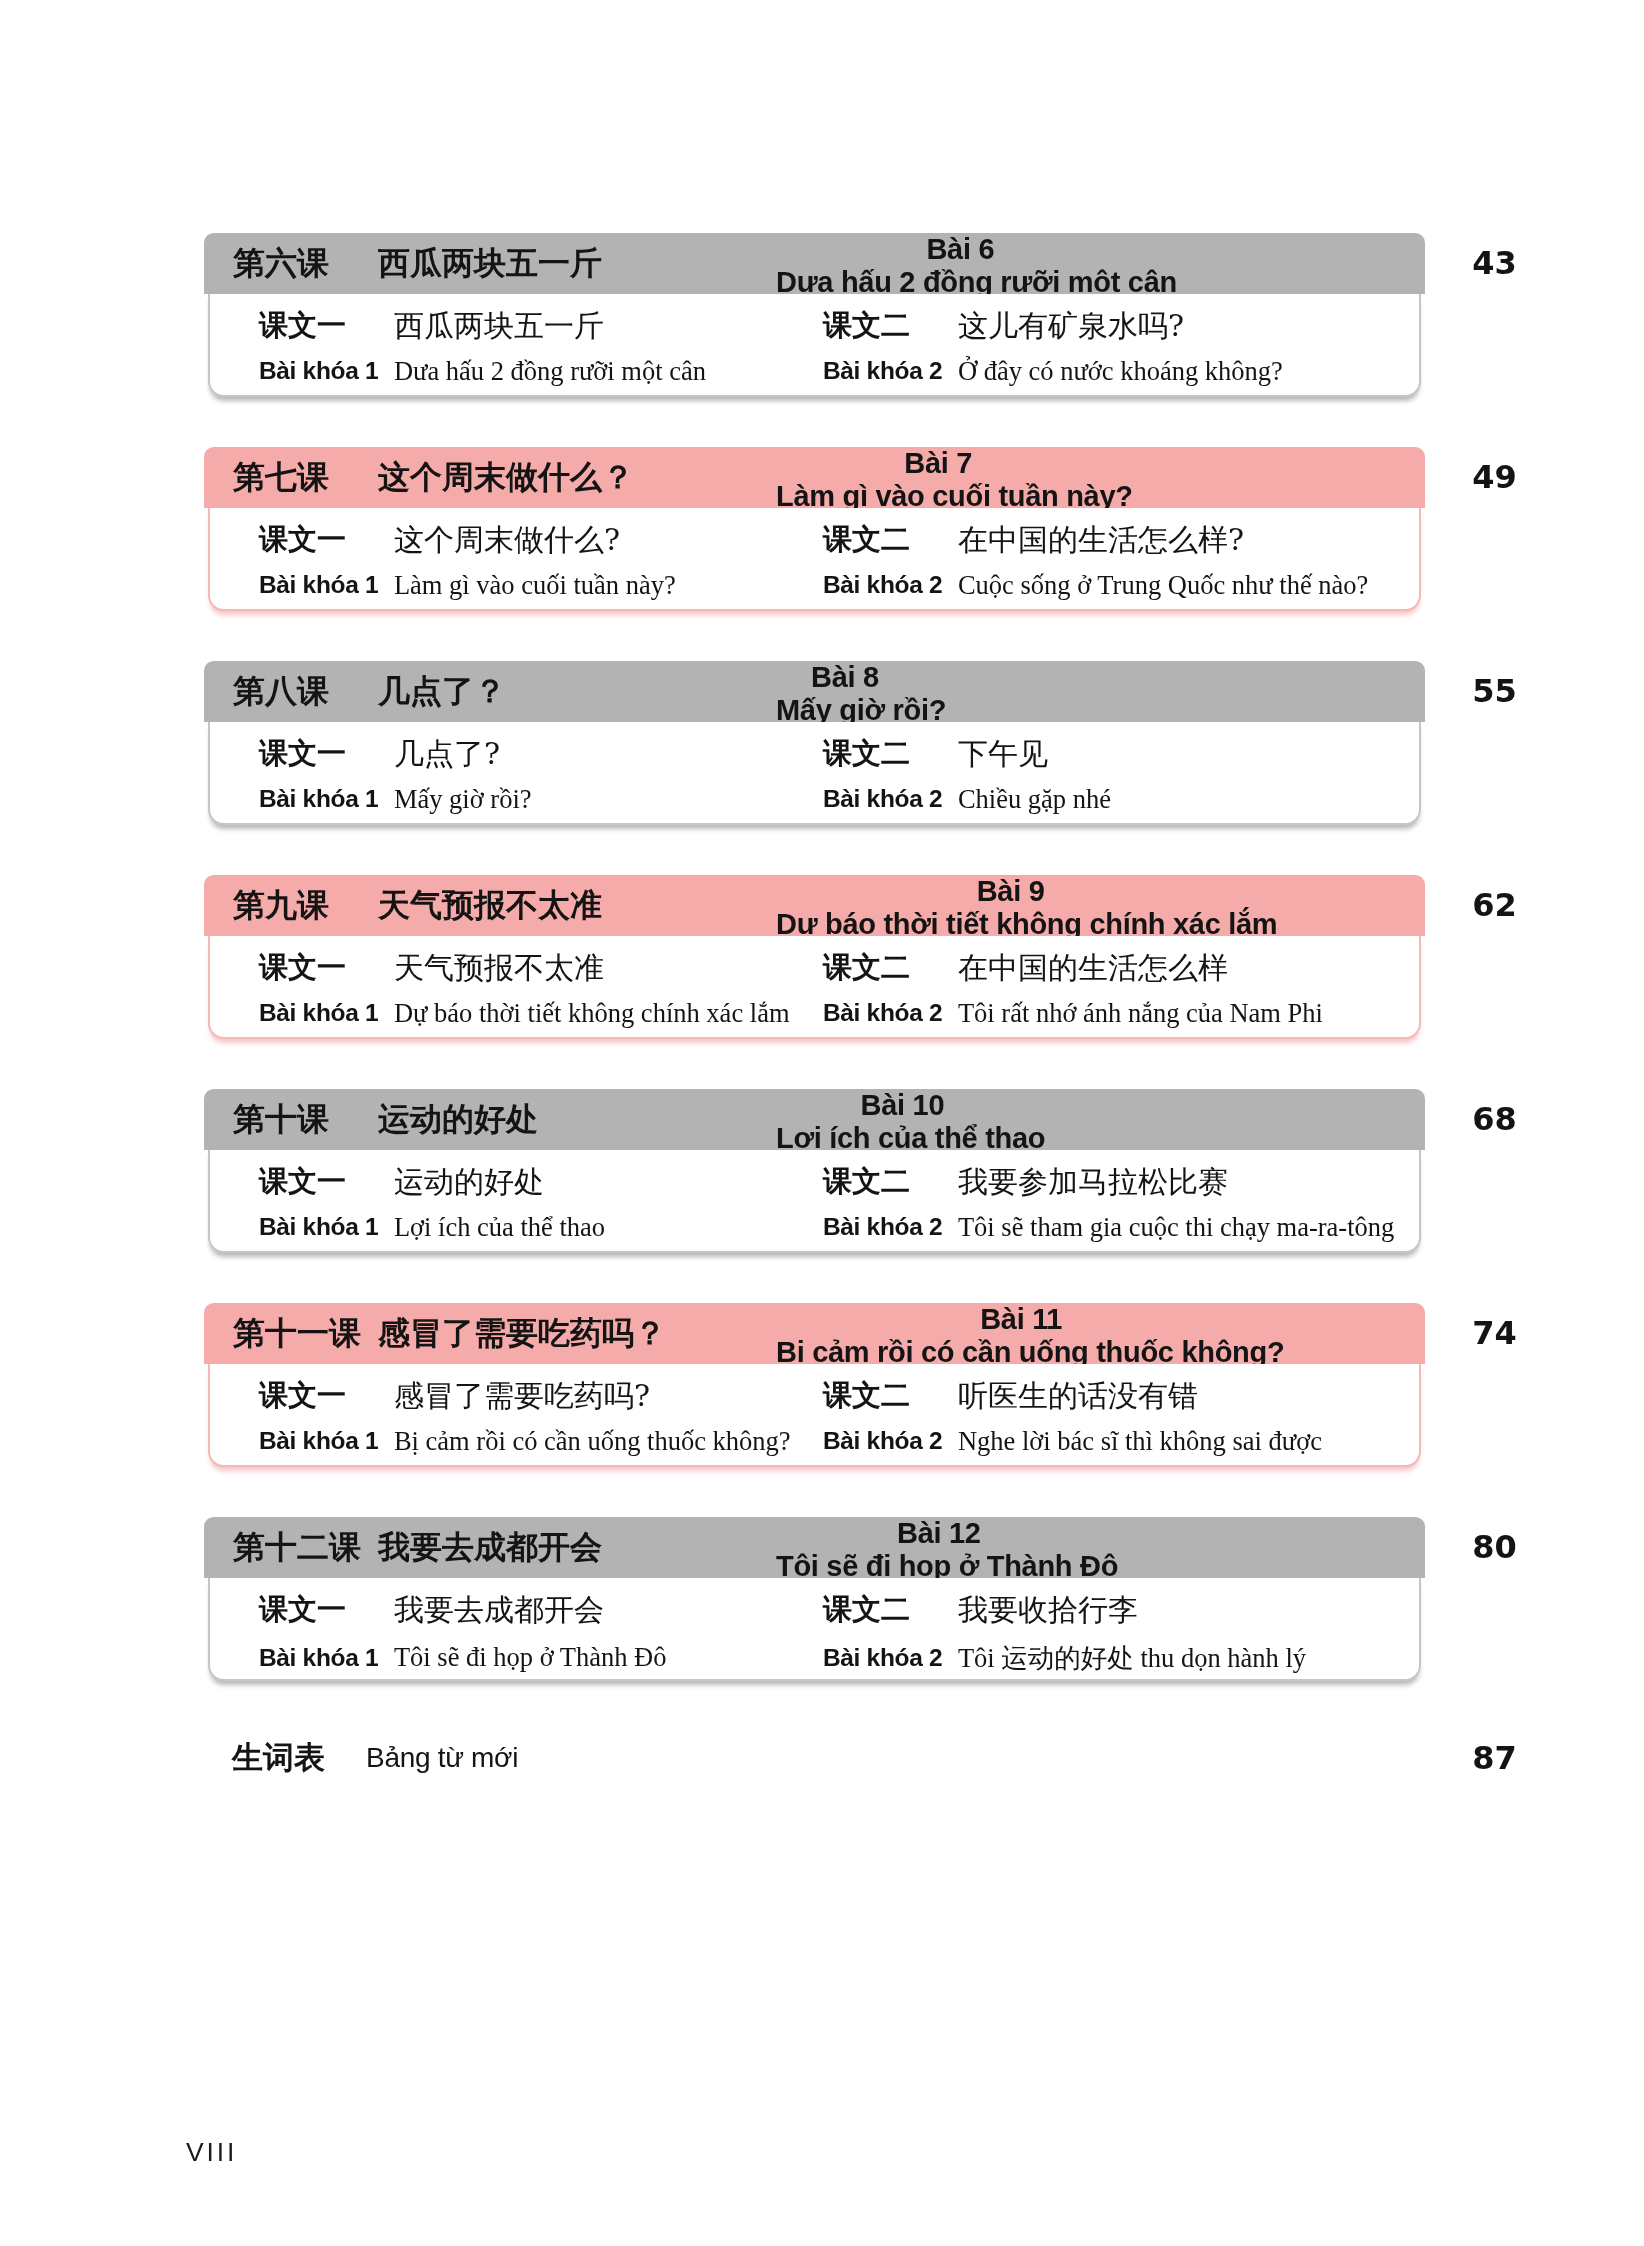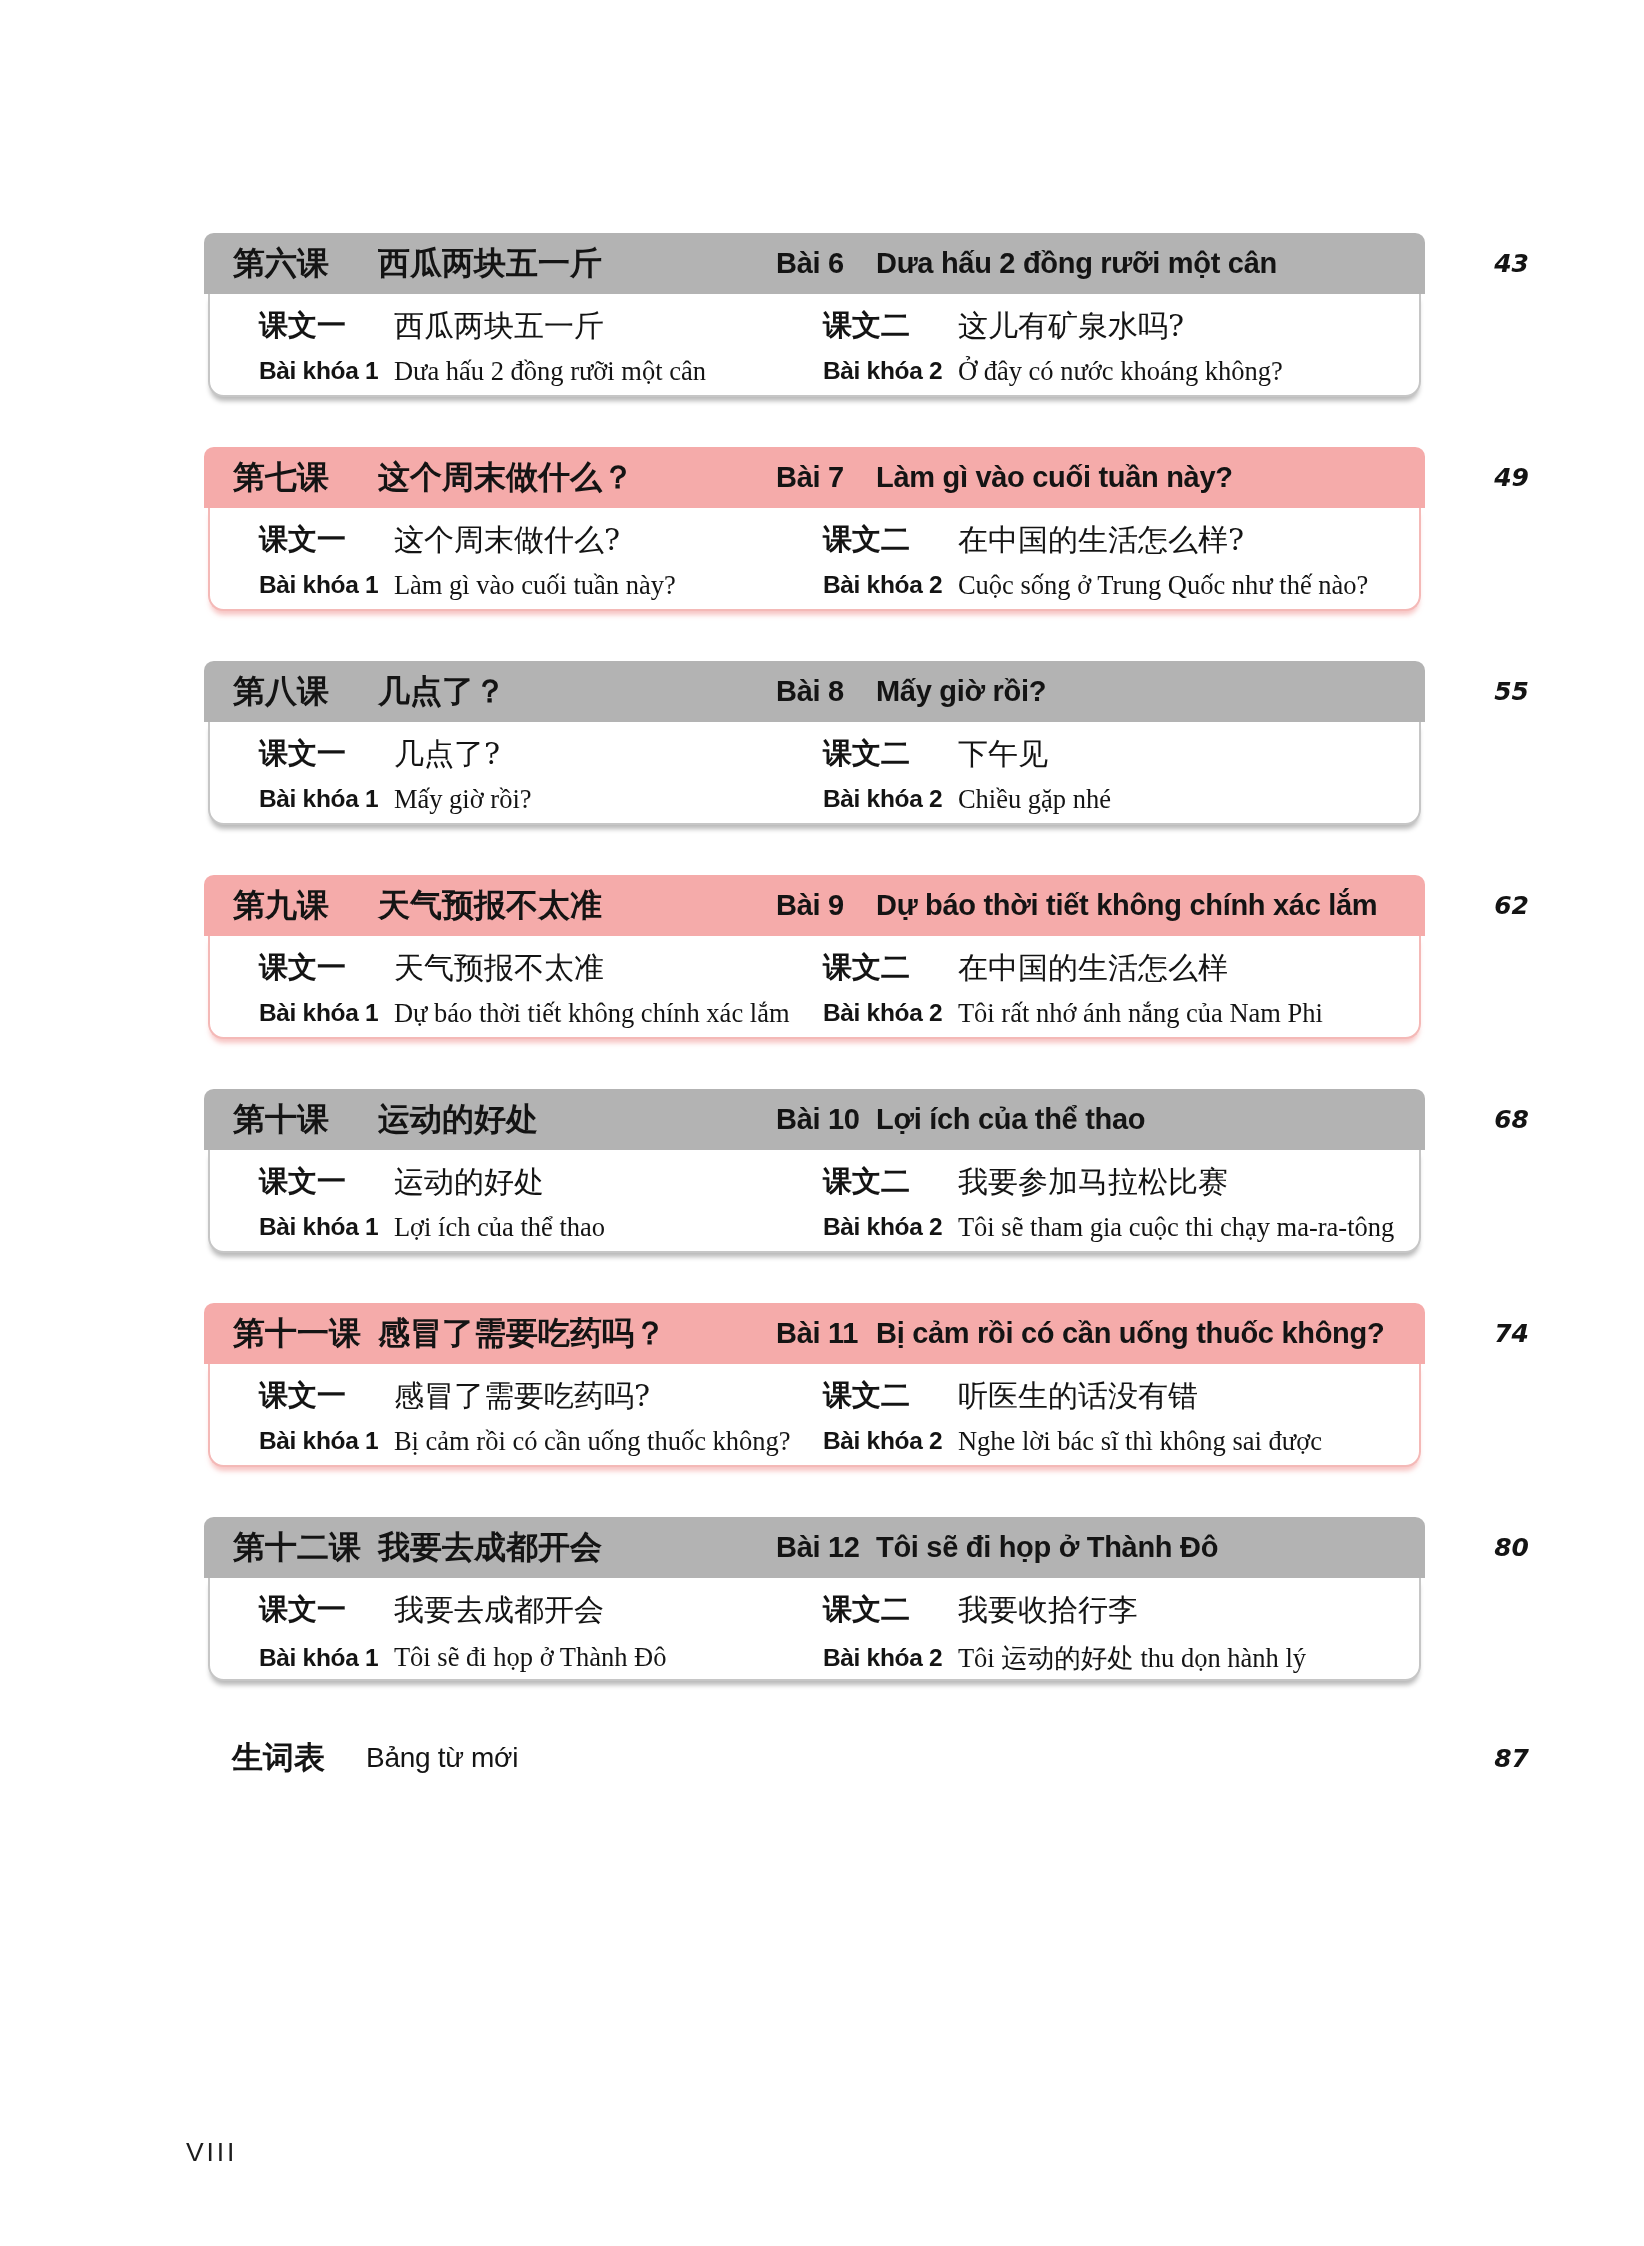--- a/index.html
+++ b/index.html
@@ -23,35 +23,34 @@
   .zh-no {
     font-weight:bold; font-size:32px; min-width:145px;
     font-family:"DejaVu Sans", sans-serif; white-space:nowrap;
   }
   .zh-title {
     font-weight:bold; font-size:32px;
     font-family:"DejaVu Sans", sans-serif; white-space:nowrap;
   }
   .vi-wrap {
     position:absolute; left:572px; top:0; bottom:0;
-    display:flex; align-items:center; white-space:nowrap;
+    display:flex; align-items:center; white-space:nowrap;flex-direction:column;
   }
   .vi-no, .vi-title {
     font-weight:bold; font-size:29px; letter-spacing:-0.3px;
     font-family:"Liberation Sans", sans-serif;
   }
   .vi-no { min-width:100px; display:inline-block; }
 
   .pagenum {
     position:absolute; left:calc(100% + 35px); top:30px;
     transform:translateY(-50%);
-    width:69px; text-align:right;
-    font-weight:bold; font-size:25px;
+    width:69px; text-align:center;
+    font-weight:bold; font-size:32px;
     font-family:"DejaVu Sans", sans-serif;
-    font-style:italic;
   }
 
   .box {
     position:relative; margin:0 3.9px; height:103px;
     background:#ffffff;
     border:2.9px solid #c4c4c4; border-top:none;
     border-radius:0 0 15.7px 15.7px;
     padding:11.8px 7.8px 0 49px;
   }
   .lesson.gray .box { border-color:var(--gray-border,#c4c4c4); box-shadow:0 5.9px 4.9px -2px var(--gray-shadow,rgba(0,0,0,0.28)); }

